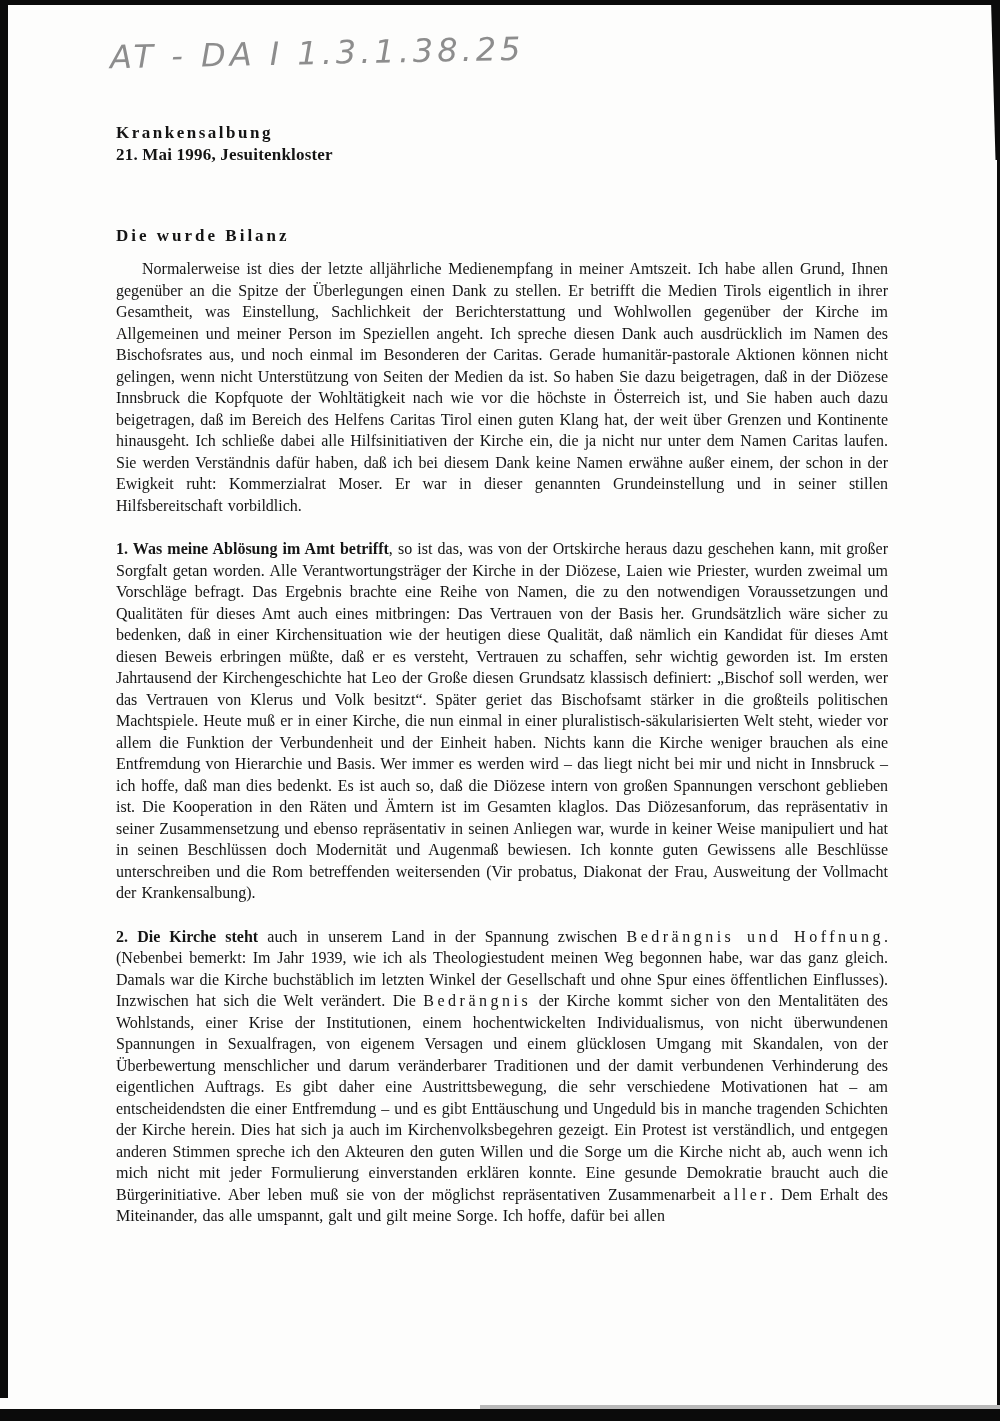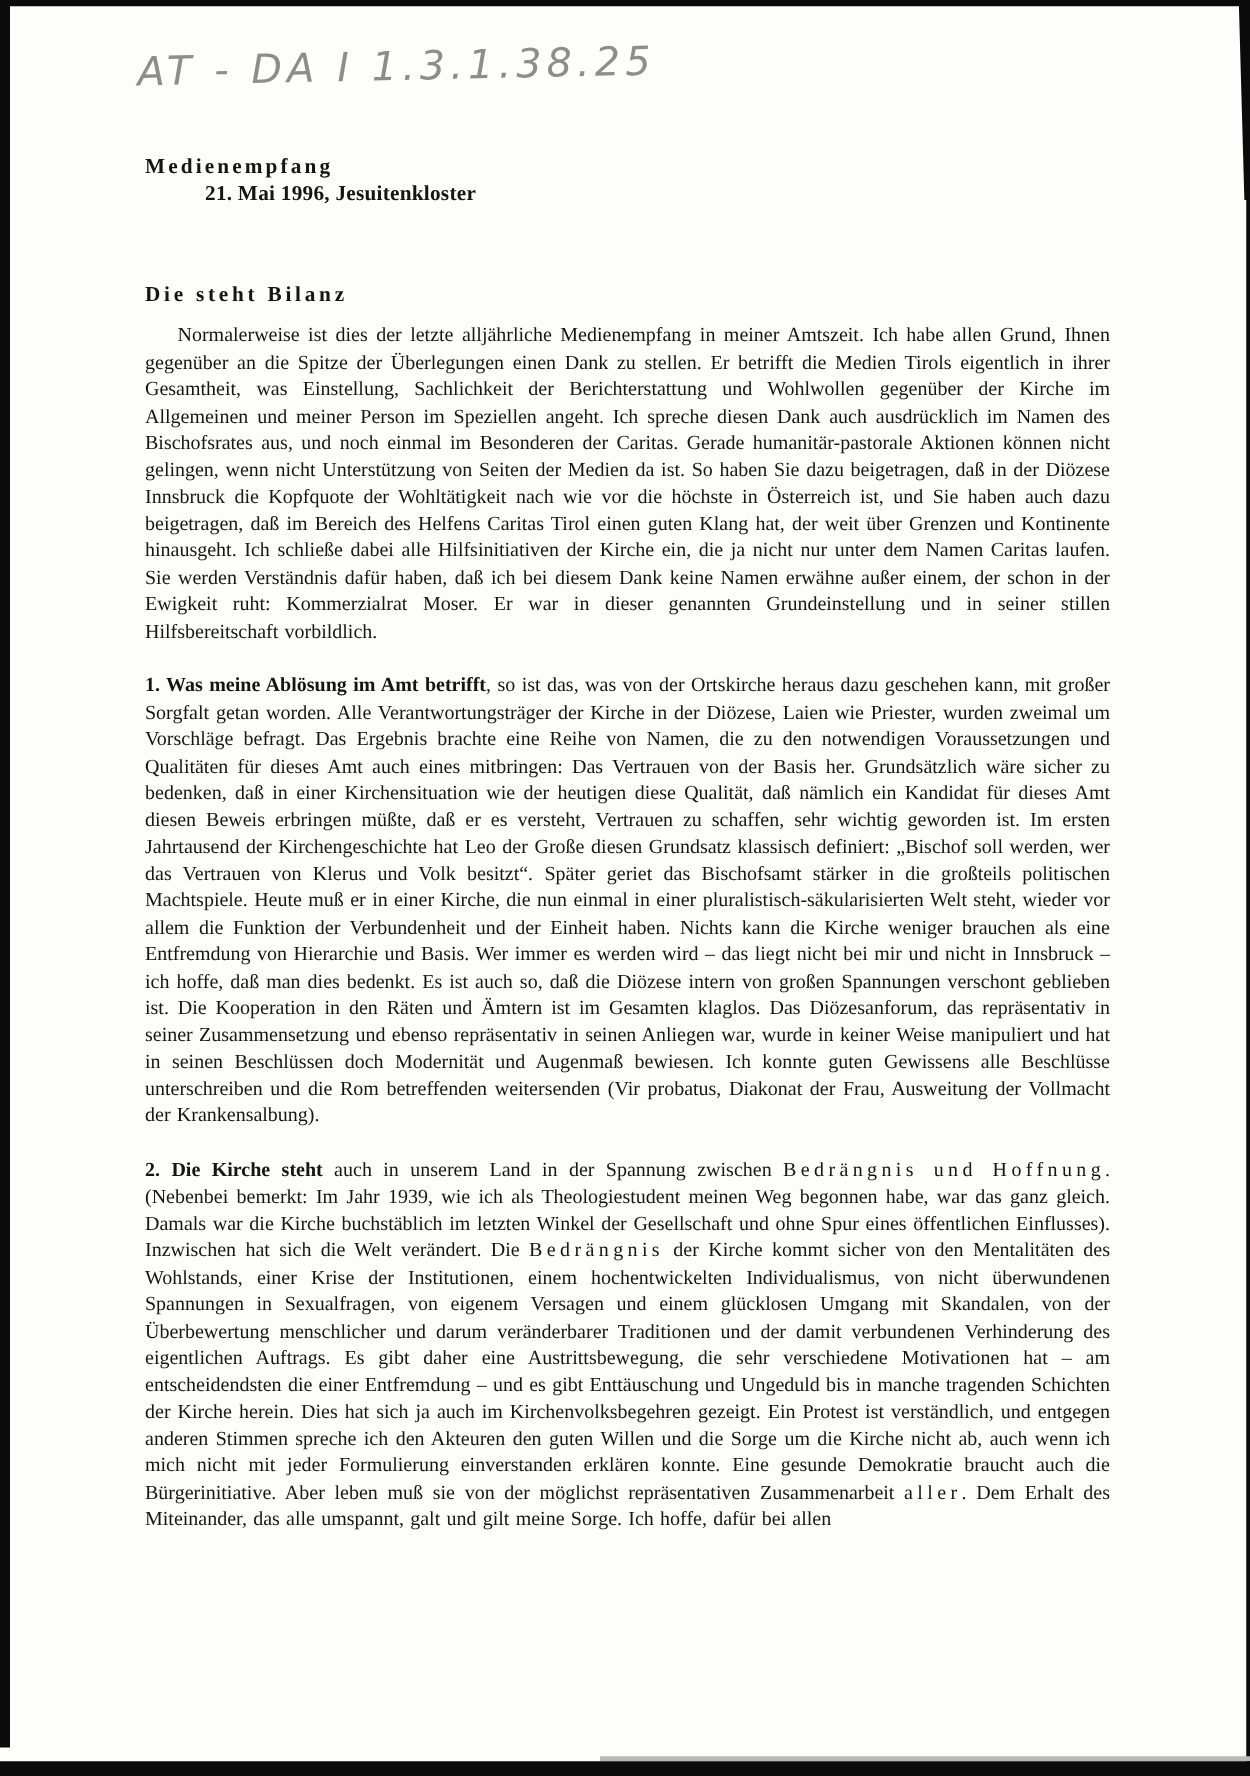--- a/index.html
+++ b/index.html
@@ -29,21 +29,21 @@
     font-size:32px;
     letter-spacing:4px;
     color:#8d8d8d;
     transform:rotate(-1.2deg);
     white-space:nowrap;
   }
   .titleblock{position:absolute;left:116px;top:122px;}
   .doc-title{
     font-weight:bold;font-size:17px;letter-spacing:2.5px;line-height:22px;
   }
-  .doc-dateline{font-weight:bold;font-size:17px;line-height:22px;letter-spacing:0.2px;margin-left:48px;}
+  .doc-dateline{font-weight:bold;font-size:17px;line-height:22px;letter-spacing:0.2px;}
 
   .section-heading{
     position:absolute;left:116px;top:226px;
     font-weight:bold;font-size:17px;letter-spacing:3px;
   }
 
   .body-text{
     position:absolute;left:116px;top:258px;width:772px;
   }
   .para{
@@ -66,25 +66,25 @@
   <div class="scan-edge edge-top"></div>
   <div class="scan-edge edge-left"></div>
   <div class="scan-edge edge-right"></div>
   <div class="scan-edge edge-right-wedge"></div>
   <div class="edge-bottom-slant" style="position:absolute;"></div>
   <div class="scan-edge edge-bottom"></div>
 
   <div class="handwriting">AT - DA I  1.3.1.38.25</div>
 
   <div class="titleblock">
-    <div class="doc-title">Medienempfang</div>
+    <div class="doc-title">Krankensalbung</div>
     <div class="doc-dateline">21. Mai 1996, Jesuitenkloster</div>
   </div>
 
-  <div class="section-heading">Die steht Bilanz</div>
+  <div class="section-heading">Die wurde Bilanz</div>
 
   <div class="body-text">
       <p class="para indent"><span>Normalerweise ist dies der letzte alljährliche Medienempfang in meiner Amtszeit. Ich habe allen Grund, Ihnen gegenüber an die Spitze der Überlegungen einen Dank zu stellen. Er betrifft die Medien Tirols eigentlich in ihrer Gesamtheit, was Einstellung, Sachlichkeit der Berichterstattung und Wohlwollen gegenüber der Kirche im Allgemeinen und meiner Person im Speziellen angeht. Ich spreche diesen Dank auch ausdrücklich im Namen des Bischofsrates aus, und noch einmal im Besonderen der Caritas. Gerade humanitär-pastorale Aktionen können nicht gelingen, wenn nicht Unterstützung von Seiten der Medien da ist. So haben Sie dazu beigetragen, daß in der Diözese Innsbruck die Kopfquote der Wohltätigkeit nach wie vor die höchste in Österreich ist, und Sie haben auch dazu beigetragen, daß im Bereich des Helfens Caritas Tirol einen guten Klang hat, der weit über Grenzen und Kontinente hinausgeht. Ich schließe dabei alle Hilfsinitiativen der Kirche ein, die ja nicht nur unter dem Namen Caritas laufen. Sie werden Verständnis dafür haben, daß ich bei diesem Dank keine Namen erwähne außer einem, der schon in der Ewigkeit ruht: Kommerzialrat Moser. Er war in dieser genannten Grundeinstellung und in seiner stillen Hilfsbereitschaft vorbildlich.</span></p>
       <p class="para"><span class="bold">1. Was meine Ablösung im Amt betrifft</span><span>, so ist das, was von der Ortskirche heraus dazu geschehen kann, mit großer Sorgfalt getan worden. Alle Verantwortungsträger der Kirche in der Diözese, Laien wie Priester, wurden zweimal um Vorschläge befragt. Das Ergebnis brachte eine Reihe von Namen, die zu den notwendigen Voraussetzungen und Qualitäten für dieses Amt auch eines mitbringen: Das Vertrauen von der Basis her. Grundsätzlich wäre sicher zu bedenken, daß in einer Kirchensituation wie der heutigen diese Qualität, daß nämlich ein Kandidat für dieses Amt diesen Beweis erbringen müßte, daß er es versteht, Vertrauen zu schaffen, sehr wichtig geworden ist. Im ersten Jahrtausend der Kirchengeschichte hat Leo der Große diesen Grundsatz klassisch definiert: „Bischof soll werden, wer das Vertrauen von Klerus und Volk besitzt“. Später geriet das Bischofsamt stärker in die großteils politischen Machtspiele. Heute muß er in einer Kirche, die nun einmal in einer pluralistisch-säkularisierten Welt steht, wieder vor allem die Funktion der Verbundenheit und der Einheit haben. Nichts kann die Kirche weniger brauchen als eine Entfremdung von Hierarchie und Basis. Wer immer es werden wird – das liegt nicht bei mir und nicht in Innsbruck – ich hoffe, daß man dies bedenkt. Es ist auch so, daß die Diözese intern von großen Spannungen verschont geblieben ist. Die Kooperation in den Räten und Ämtern ist im Gesamten klaglos. Das Diözesanforum, das repräsentativ in seiner Zusammensetzung und ebenso repräsentativ in seinen Anliegen war, wurde in keiner Weise manipuliert und hat in seinen Beschlüssen doch Modernität und Augenmaß bewiesen. Ich konnte guten Gewissens alle Beschlüsse unterschreiben und die Rom betreffenden weitersenden (Vir probatus, Diakonat der Frau, Ausweitung der Vollmacht der Krankensalbung).</span></p>
       <p class="para"><span class="bold">2. Die Kirche steht</span><span> auch in unserem Land in der Spannung zwischen </span><span class="spaced">Bedrängnis und Hoffnung</span><span>. (Nebenbei bemerkt: Im Jahr 1939, wie ich als Theologiestudent meinen Weg begonnen habe, war das ganz gleich. Damals war die Kirche buchstäblich im letzten Winkel der Gesellschaft und ohne Spur eines öffentlichen Einflusses). Inzwischen hat sich die Welt verändert. Die </span><span class="spaced">Bedrängnis</span><span> der Kirche kommt sicher von den Mentalitäten des Wohlstands, einer Krise der Institutionen, einem hochentwickelten Individualismus, von nicht überwundenen Spannungen in Sexualfragen, von eigenem Versagen und einem glücklosen Umgang mit Skandalen, von der Überbewertung menschlicher und darum veränderbarer Traditionen und der damit verbundenen Verhinderung des eigentlichen Auftrags. Es gibt daher eine Austrittsbewegung, die sehr verschiedene Motivationen hat – am entscheidendsten die einer Entfremdung – und es gibt Enttäuschung und Ungeduld bis in manche tragenden Schichten der Kirche herein. Dies hat sich ja auch im Kirchenvolksbegehren gezeigt. Ein Protest ist verständlich, und entgegen anderen Stimmen spreche ich den Akteuren den guten Willen und die Sorge um die Kirche nicht ab, auch wenn ich mich nicht mit jeder Formulierung einverstanden erklären konnte. Eine gesunde Demokratie braucht auch die Bürgerinitiative. Aber leben muß sie von der möglichst repräsentativen Zusammenarbeit </span><span class="spaced">aller</span><span>. Dem Erhalt des Miteinander, das alle umspannt, galt und gilt meine Sorge. Ich hoffe, dafür bei allen</span></p>
     </div>
 
 </div>
 
 </body></html>

